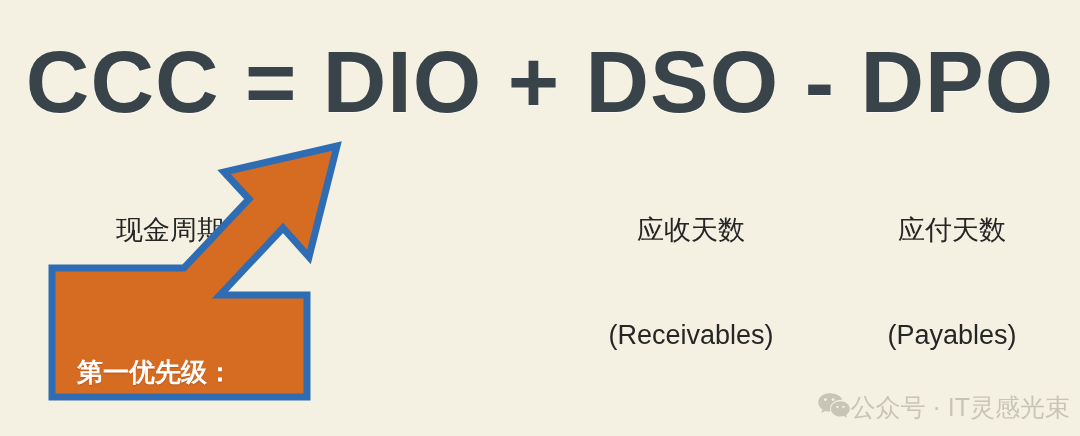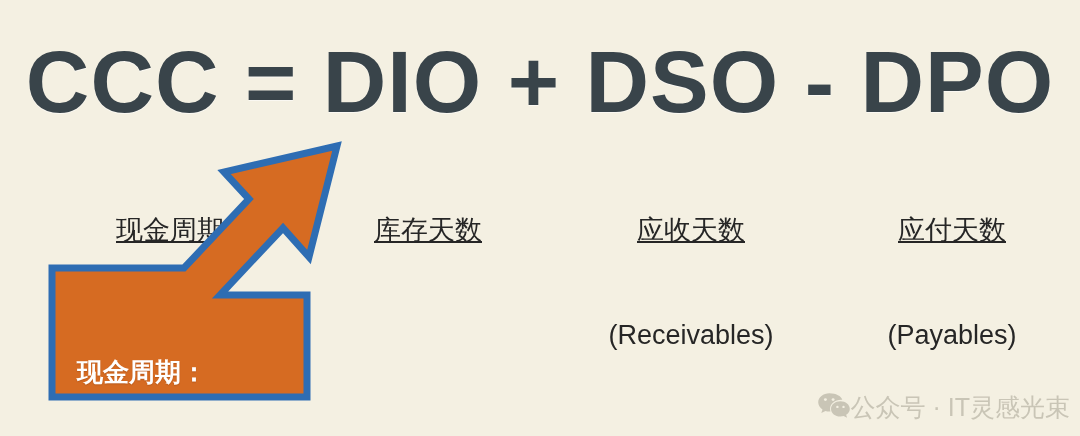--- a/index.html
+++ b/index.html
@@ -39,21 +39,21 @@
 
   
   .term {
     position: absolute;
     text-align: center;
     color: #262626;
     font-size: 27px;
     line-height: 35px;
     white-space: pre;
   }
-  .term .cn { display: block; text-decoration: underline; }
+  .term .cn { display: block; }
   .term .en { display: block; }
 
   #term-ccc  { left: 60px;  top: 143px; width: 220px; }
   #term-dio  { left: 318px; top: 143px; width: 220px; }
   #term-dso  { left: 576px; top: 143px; width: 230px; }
   #term-dpo  { left: 842px; top: 143px; width: 220px; }
 
   
   #callout-shape {
     position: absolute;
@@ -103,37 +103,36 @@
 
 <div id="stage">
 
   <div id="formula">CCC = DIO + DSO - DPO</div>
 
   <div class="term" id="term-ccc">
     <span class="cn">现金周期</span>
     <span class="en"></span>
   </div>
   <div class="term" id="term-dio">
-    <span class="cn">库存天数</span>
   </div>
   <div class="term" id="term-dpo">
     <span class="cn">应付天数</span>
     <span class="en">(Payables)</span>
   </div>
   <div class="term" id="term-dso">
     <span class="cn">应收天数</span>
     <span class="en">(Receivables)</span>
   </div>
 
   <svg id="callout-shape" viewBox="0 0 1080 436">
     <polygon points="52,268 184,268 249,199 224,172 337,146 309,257 283,228 220,295 307,295 307,397 52,397" fill="#D66B22" stroke="#2E6DB3" stroke-width="7" stroke-linejoin="miter"></polygon>
   </svg>
 
   <div id="callout-text">
-    <span>现金周期：</span>
+    <span>第一优先级：</span>
     
   </div>
 
   <div id="watermark">
     <svg class="wm-icon" viewBox="0 0 34 30">
       <path d="M12.4 1.2C6.2 1.2 1.2 5.3 1.2 10.3c0 2.9 1.7 5.5 4.3 7.1L4.3 21l4.2-2.1c1.2 0.35 2.5 0.55 3.9 0.55 0.35 0 0.7-0.01 1.05-0.04-0.25-0.8-0.38-1.62-0.38-2.47 0-5.1 4.95-9.2 11.05-9.2 0.4 0 0.8 0.02 1.2 0.06C24.3 4.0 18.9 1.2 12.4 1.2z" fill="#C9C5B6"></path>
       <circle cx="8.4" cy="7.6" r="1.45" fill="#F4F0E2"></circle>
       <circle cx="16.1" cy="7.6" r="1.45" fill="#F4F0E2"></circle>
       <path d="M32.8 16.9c0-4.2-4.2-7.6-9.4-7.6s-9.4 3.4-9.4 7.6c0 4.2 4.2 7.6 9.4 7.6 1.1 0 2.2-0.16 3.2-0.45l3.5 1.75-0.95-2.95c2.2-1.4 3.65-3.5 3.65-5.95z" fill="#C9C5B6"></path>
       <circle cx="20.4" cy="14.9" r="1.2" fill="#F4F0E2"></circle>

